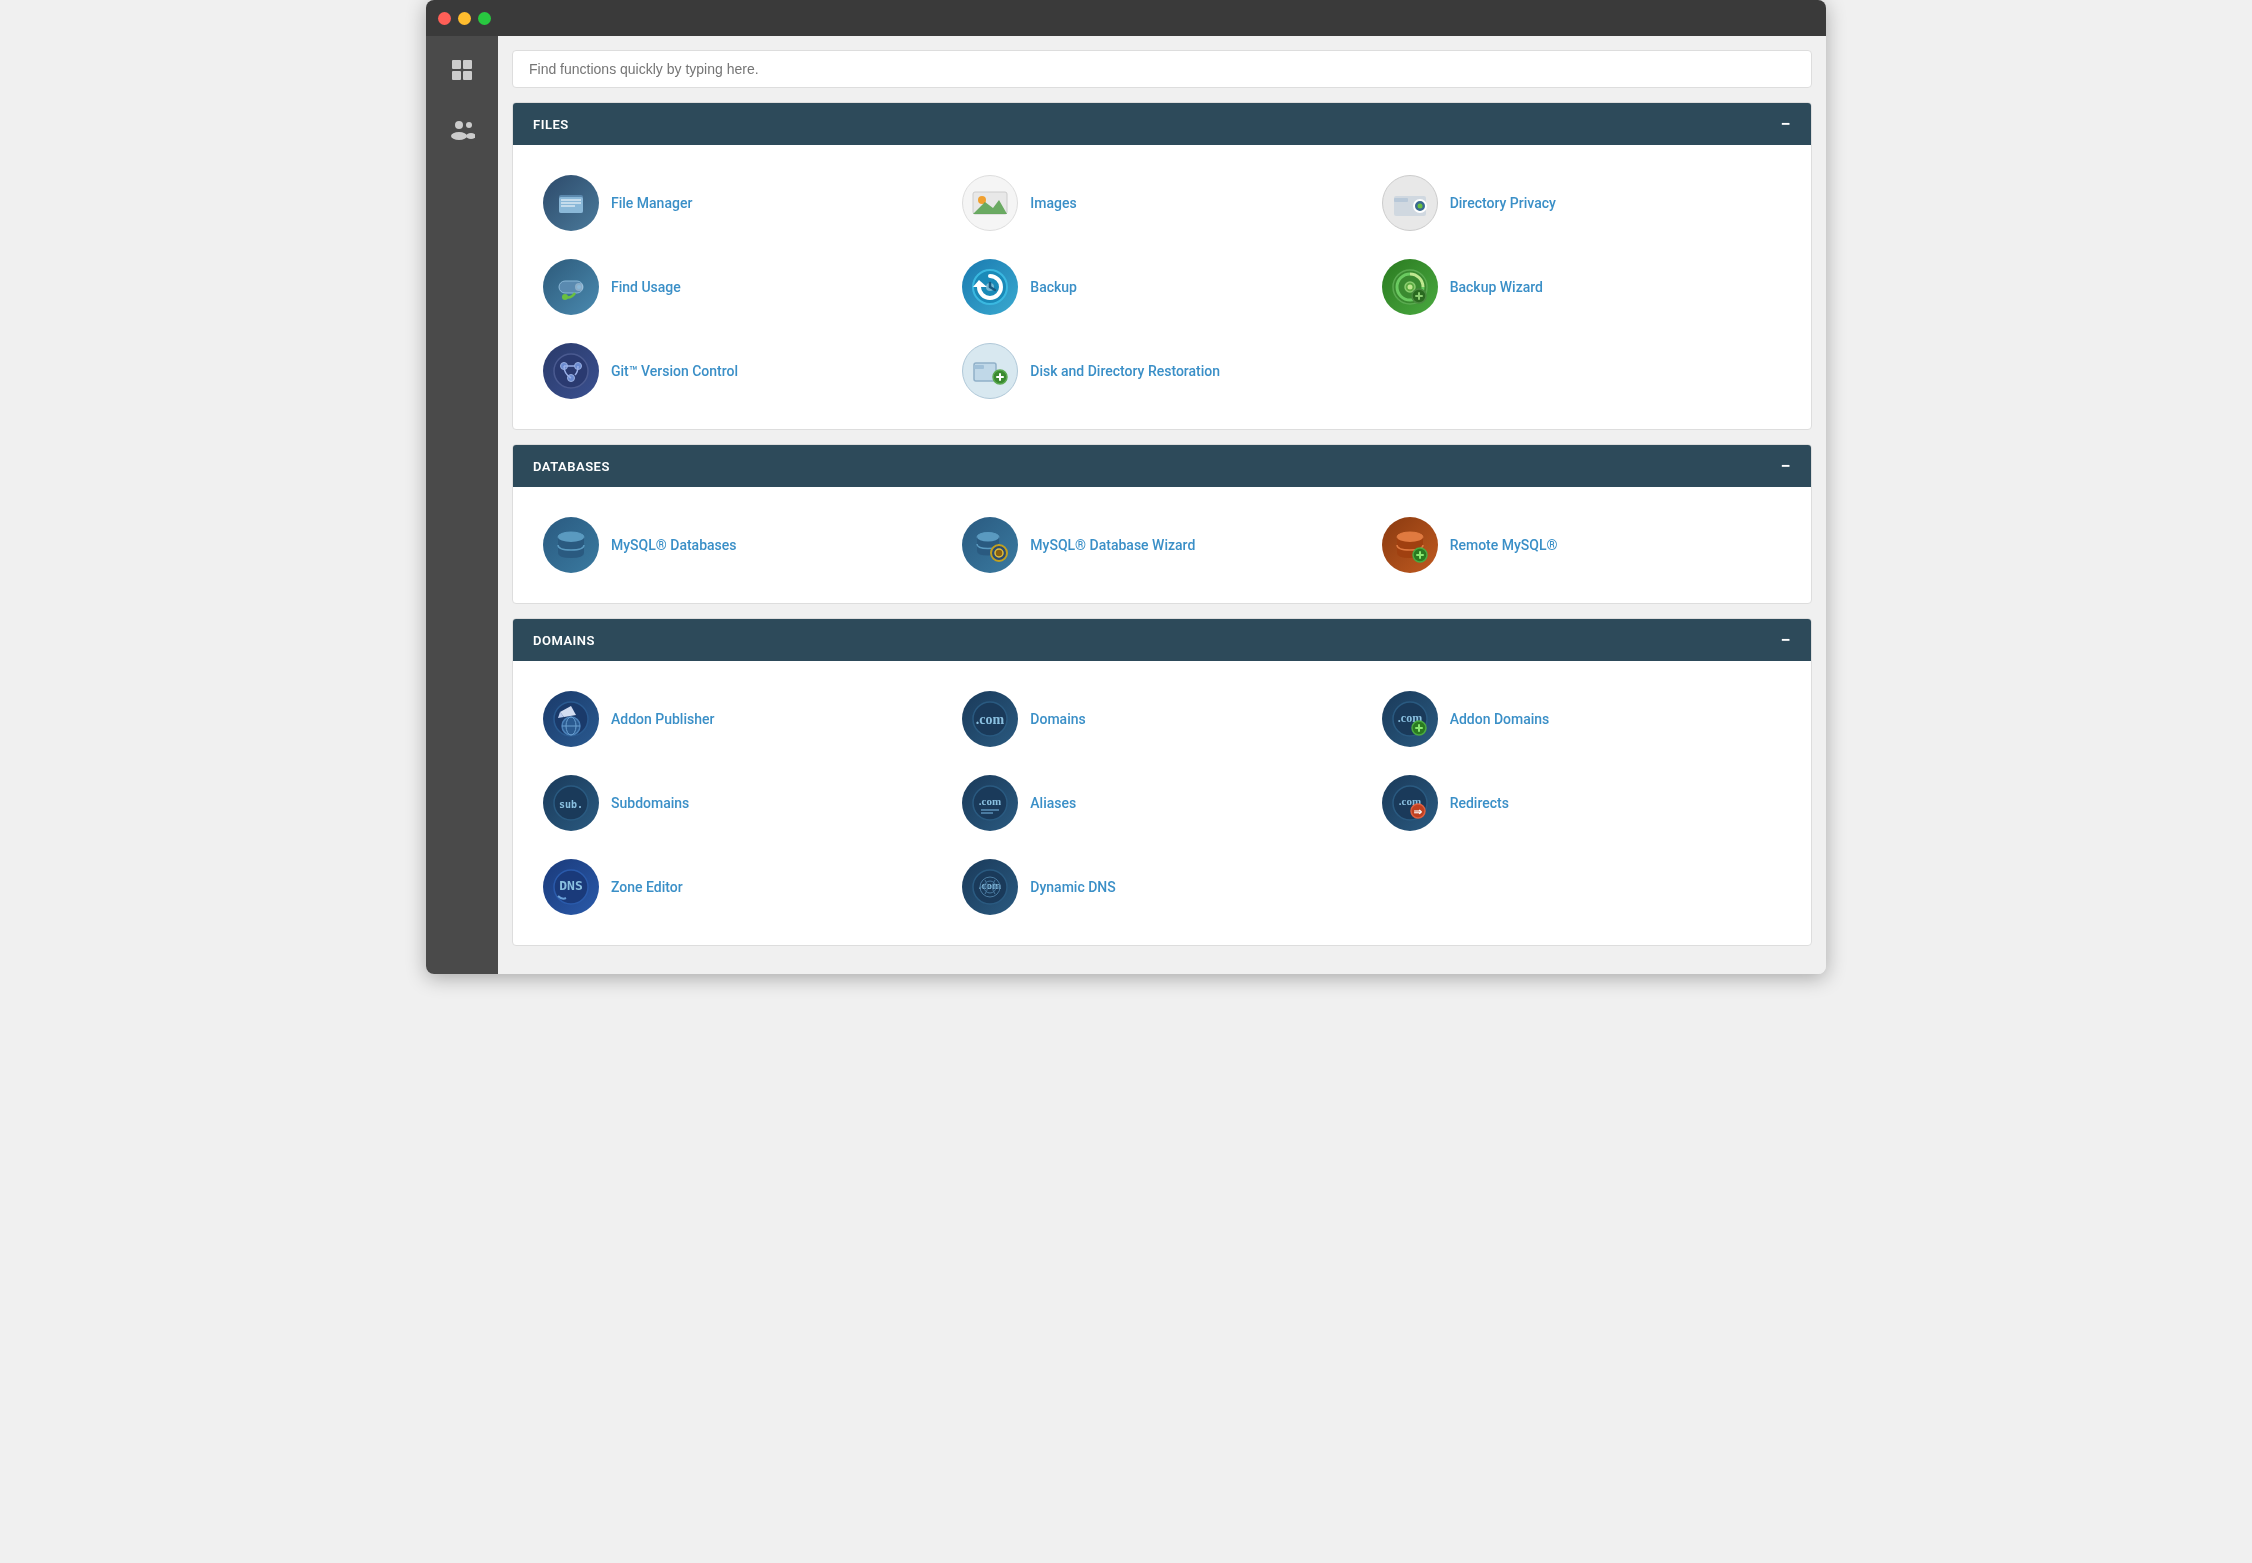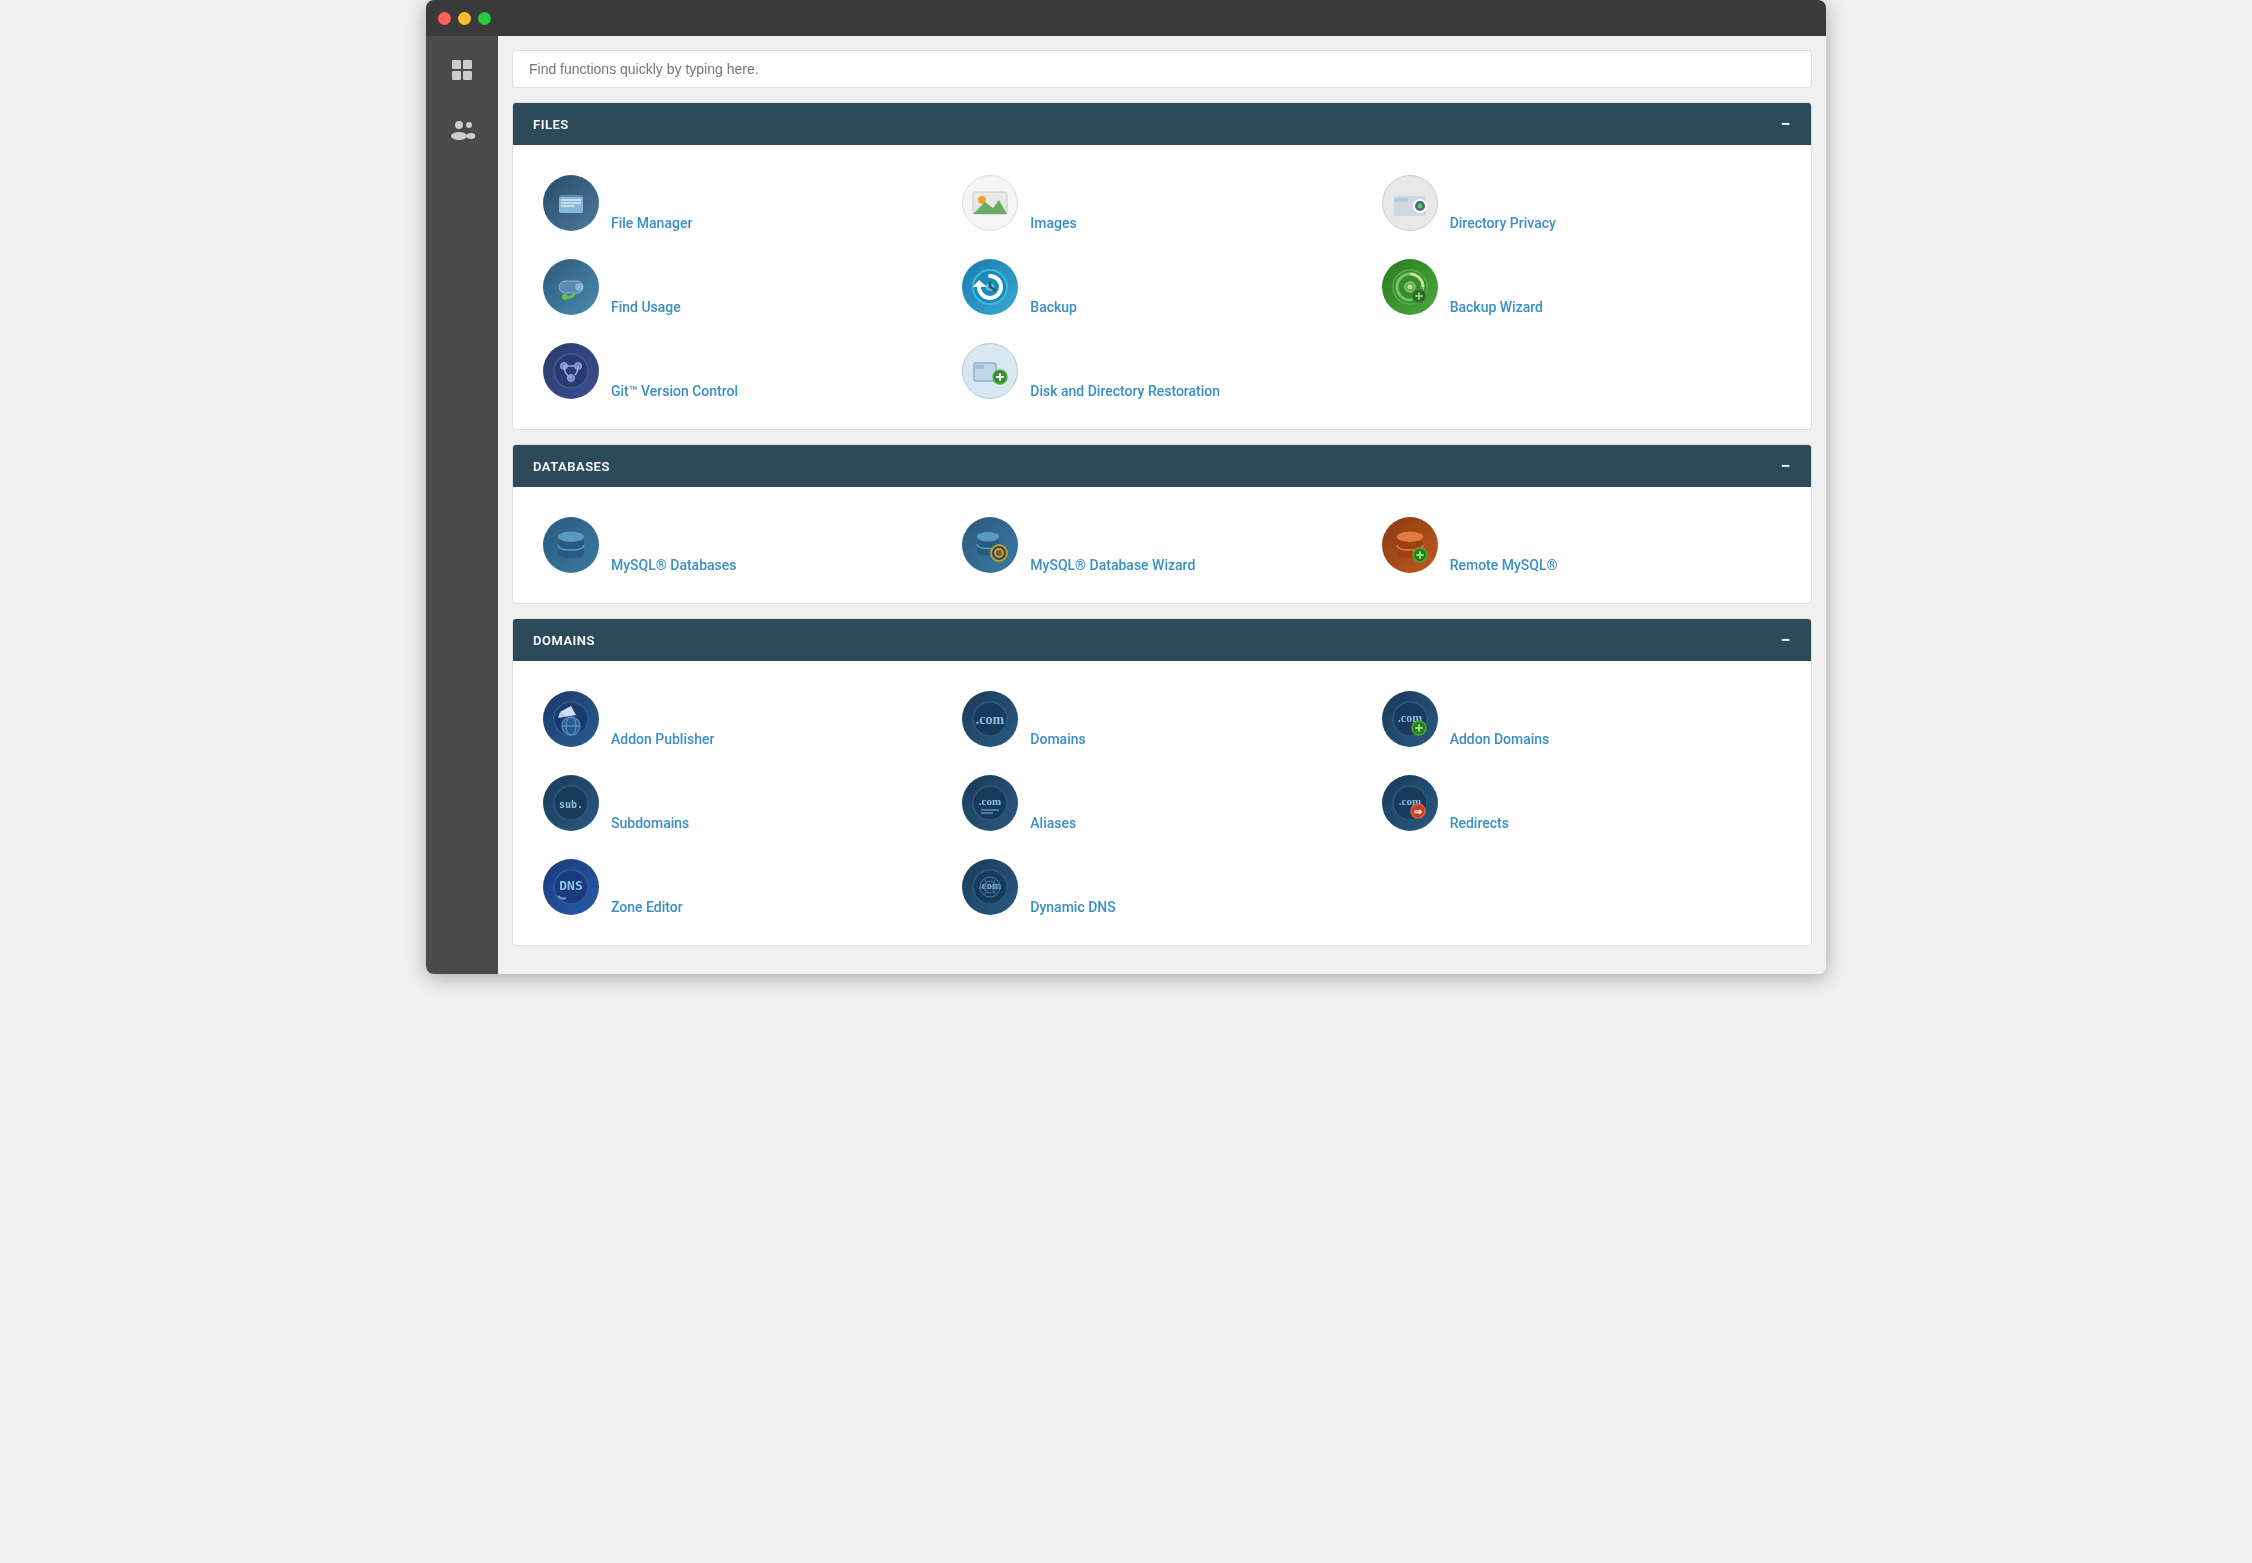--- a/index.html
+++ b/index.html
@@ -100,21 +100,21 @@
       line-height: 1;
     }
     .section-body {
       padding: 16px 20px;
       display: grid;
       grid-template-columns: repeat(3, 1fr);
       gap: 0;
     }
     .feature-item {
       display: flex;
-      align-items: flex-end;
+      align-items: center;
       gap: 12px;
       padding: 14px 10px;
       cursor: pointer;
       border-radius: 4px;
     }
     .feature-icon {
       width: 56px;
       height: 56px;
       border-radius: 50%;
       flex-shrink: 0;

